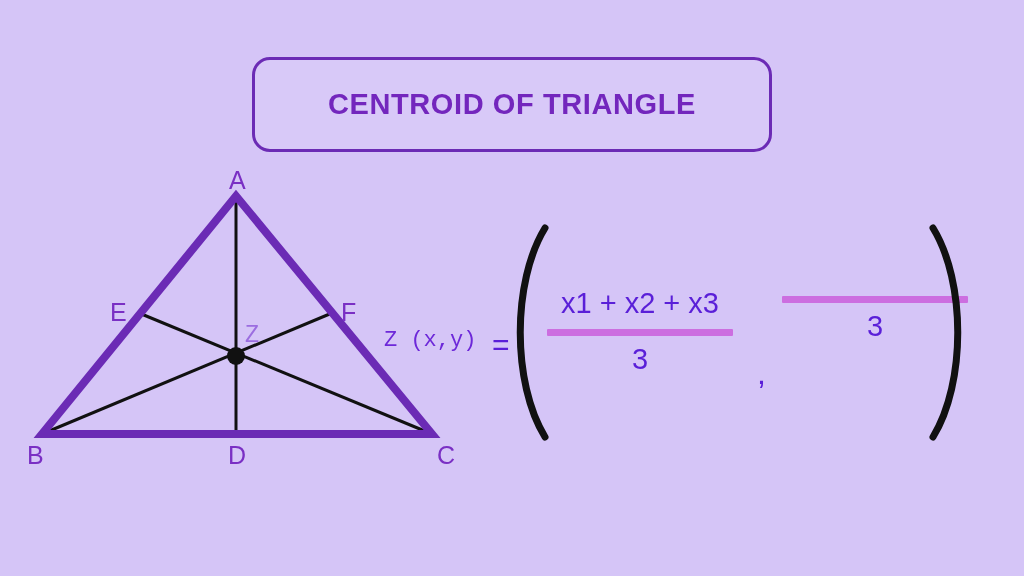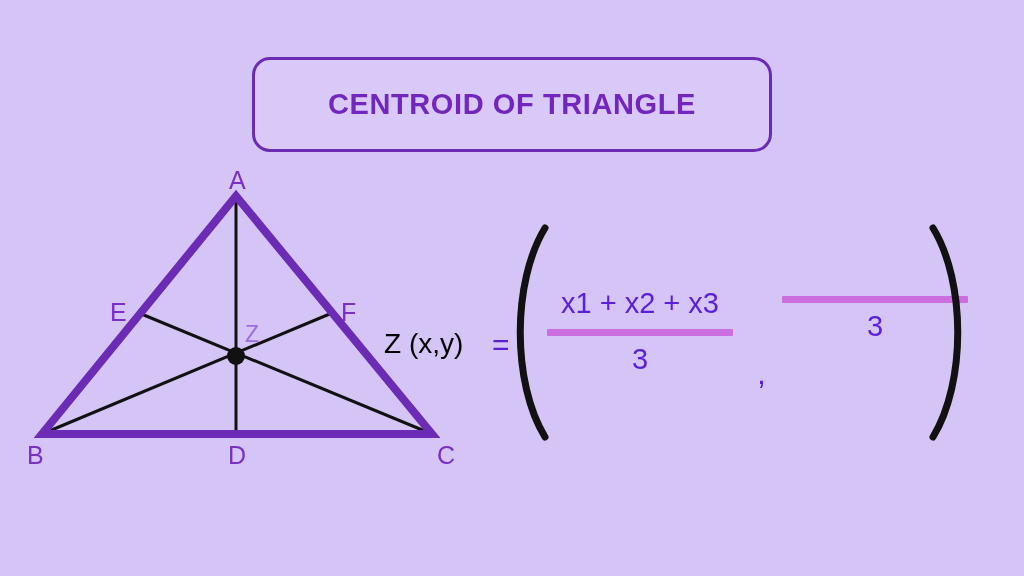--- a/index.html
+++ b/index.html
@@ -75,23 +75,23 @@
     position: absolute;
     left: 380px;
     top: 220px;
     width: 620px;
     height: 225px;
   }
   .zxy {
     position: absolute;
     left: 4px;
     top: 108px;
-    font-size: 28px;
-    color: #000000;
-    font-family: Liberation Sans, sans-serif;
+    font-size: 22px;
+    color: #6d28d9;
+    font-family: Liberation Mono, monospace;
     white-space: nowrap;
   }
   .eq {
     position: absolute;
     left: 112px;
     top: 108px;
     font-size: 30px;
     color: #5a1fd8;
     font-family: "Liberation Sans", sans-serif;
   }

